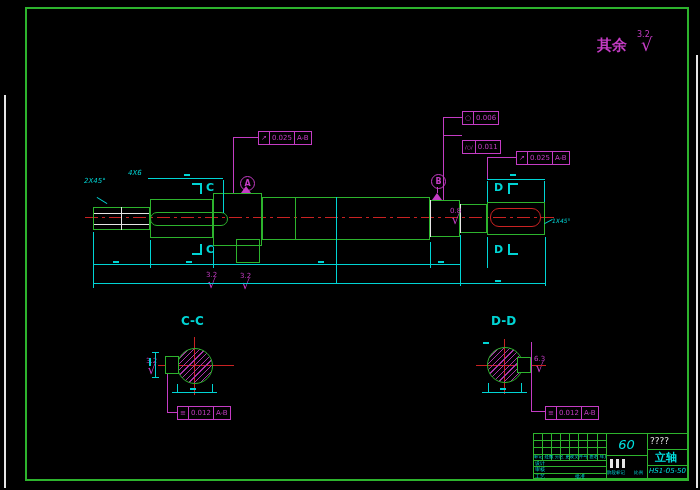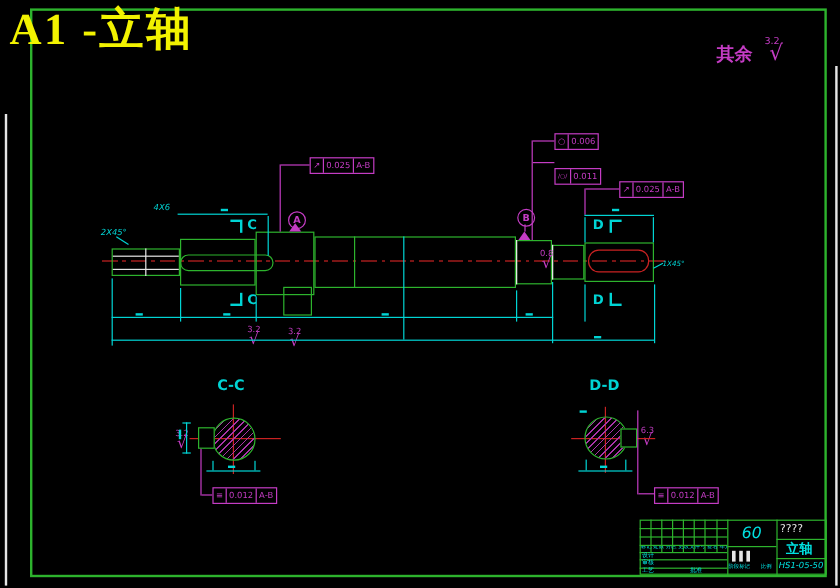--- a/index.html
+++ b/index.html
@@ -39,21 +39,20 @@
 </style>
 </head>
 <body>
 
 <div id="sheet">
 
   <div class="lw" style="left:4px;top:95px;width:2px;height:393px;"></div>
   <div class="lw" style="left:696px;top:55px;width:2px;height:433px;"></div>
   <div class="abs" style="left:25px;top:7px;width:664px;height:474px;border:2px solid #2db32d;box-sizing:border-box;"></div>
 
-  <div class="abs" style="left:8px;top:0px;color:#f2f200;font-family:'Liberation Serif',serif;font-weight:bold;font-size:37px;letter-spacing:2px;">A1 -立轴</div>
 
   <div class="maglbl" style="left:597px;top:38px;font-size:15px;font-weight:bold;">其余</div>
   <div class="maglbl" style="left:637px;top:31px;font-size:8px;">3.2</div>
   <div class="maglbl" style="left:641px;top:36px;font-size:18px;">√</div>
 
   <div class="centerline" style="left:85px;top:217px;width:473px;"></div>
 
   <div class="box" style="left:93px;top:207px;width:57px;height:23px;"></div>
   <div class="lw" style="left:94px;top:213px;width:55px;height:1px;"></div>
   <div class="lw" style="left:94px;top:224px;width:55px;height:1px;"></div>
@@ -64,21 +63,21 @@
   <div class="lg" style="left:295px;top:197px;width:1px;height:43px;"></div>
   <div class="box" style="left:430px;top:200px;width:30px;height:37px;"></div>
   <div class="lw" style="left:430px;top:200px;width:1px;height:37px;"></div>
   <div class="box" style="left:460px;top:204px;width:27px;height:29px;"></div>
   <div class="lw" style="left:460px;top:204px;width:1px;height:29px;"></div>
   <div class="box" style="left:487px;top:202px;width:58px;height:33px;"></div>
 
   <div class="abs" style="left:150px;top:212px;width:78px;height:14px;border:1px solid #2db32d;border-radius:7px;box-sizing:border-box;"></div>
   <div class="abs" style="left:490px;top:208px;width:51px;height:19px;border:1px solid #c92222;border-radius:9px;box-sizing:border-box;"></div>
 
-  <div class="lbl" style="left:84px;top:191px;font-size:7px;font-style:italic;">2X45°</div>
+  <div class="lbl" style="left:84px;top:178px;font-size:7px;font-style:italic;">2X45°</div>
   <div class="lc" style="left:96px;top:200px;width:12px;height:1px;transform:rotate(32deg);"></div>
   <div class="lbl" style="left:552px;top:218px;font-size:6px;font-style:italic;">1X45°</div>
   <div class="lc" style="left:544px;top:221px;width:9px;height:1px;transform:rotate(-28deg);"></div>
 
   <div class="lbl" style="left:128px;top:170px;font-size:7px;font-style:italic;">4X6</div>
   <div class="lc" style="left:148px;top:178px;width:75px;height:1px;"></div>
   <div class="lc" style="left:223px;top:180px;width:1px;height:33px;"></div>
   <div class="lc" style="left:184px;top:174px;width:6px;height:2px;"></div>
   <div class="lc" style="left:336px;top:197px;width:1px;height:86px;"></div>
 

